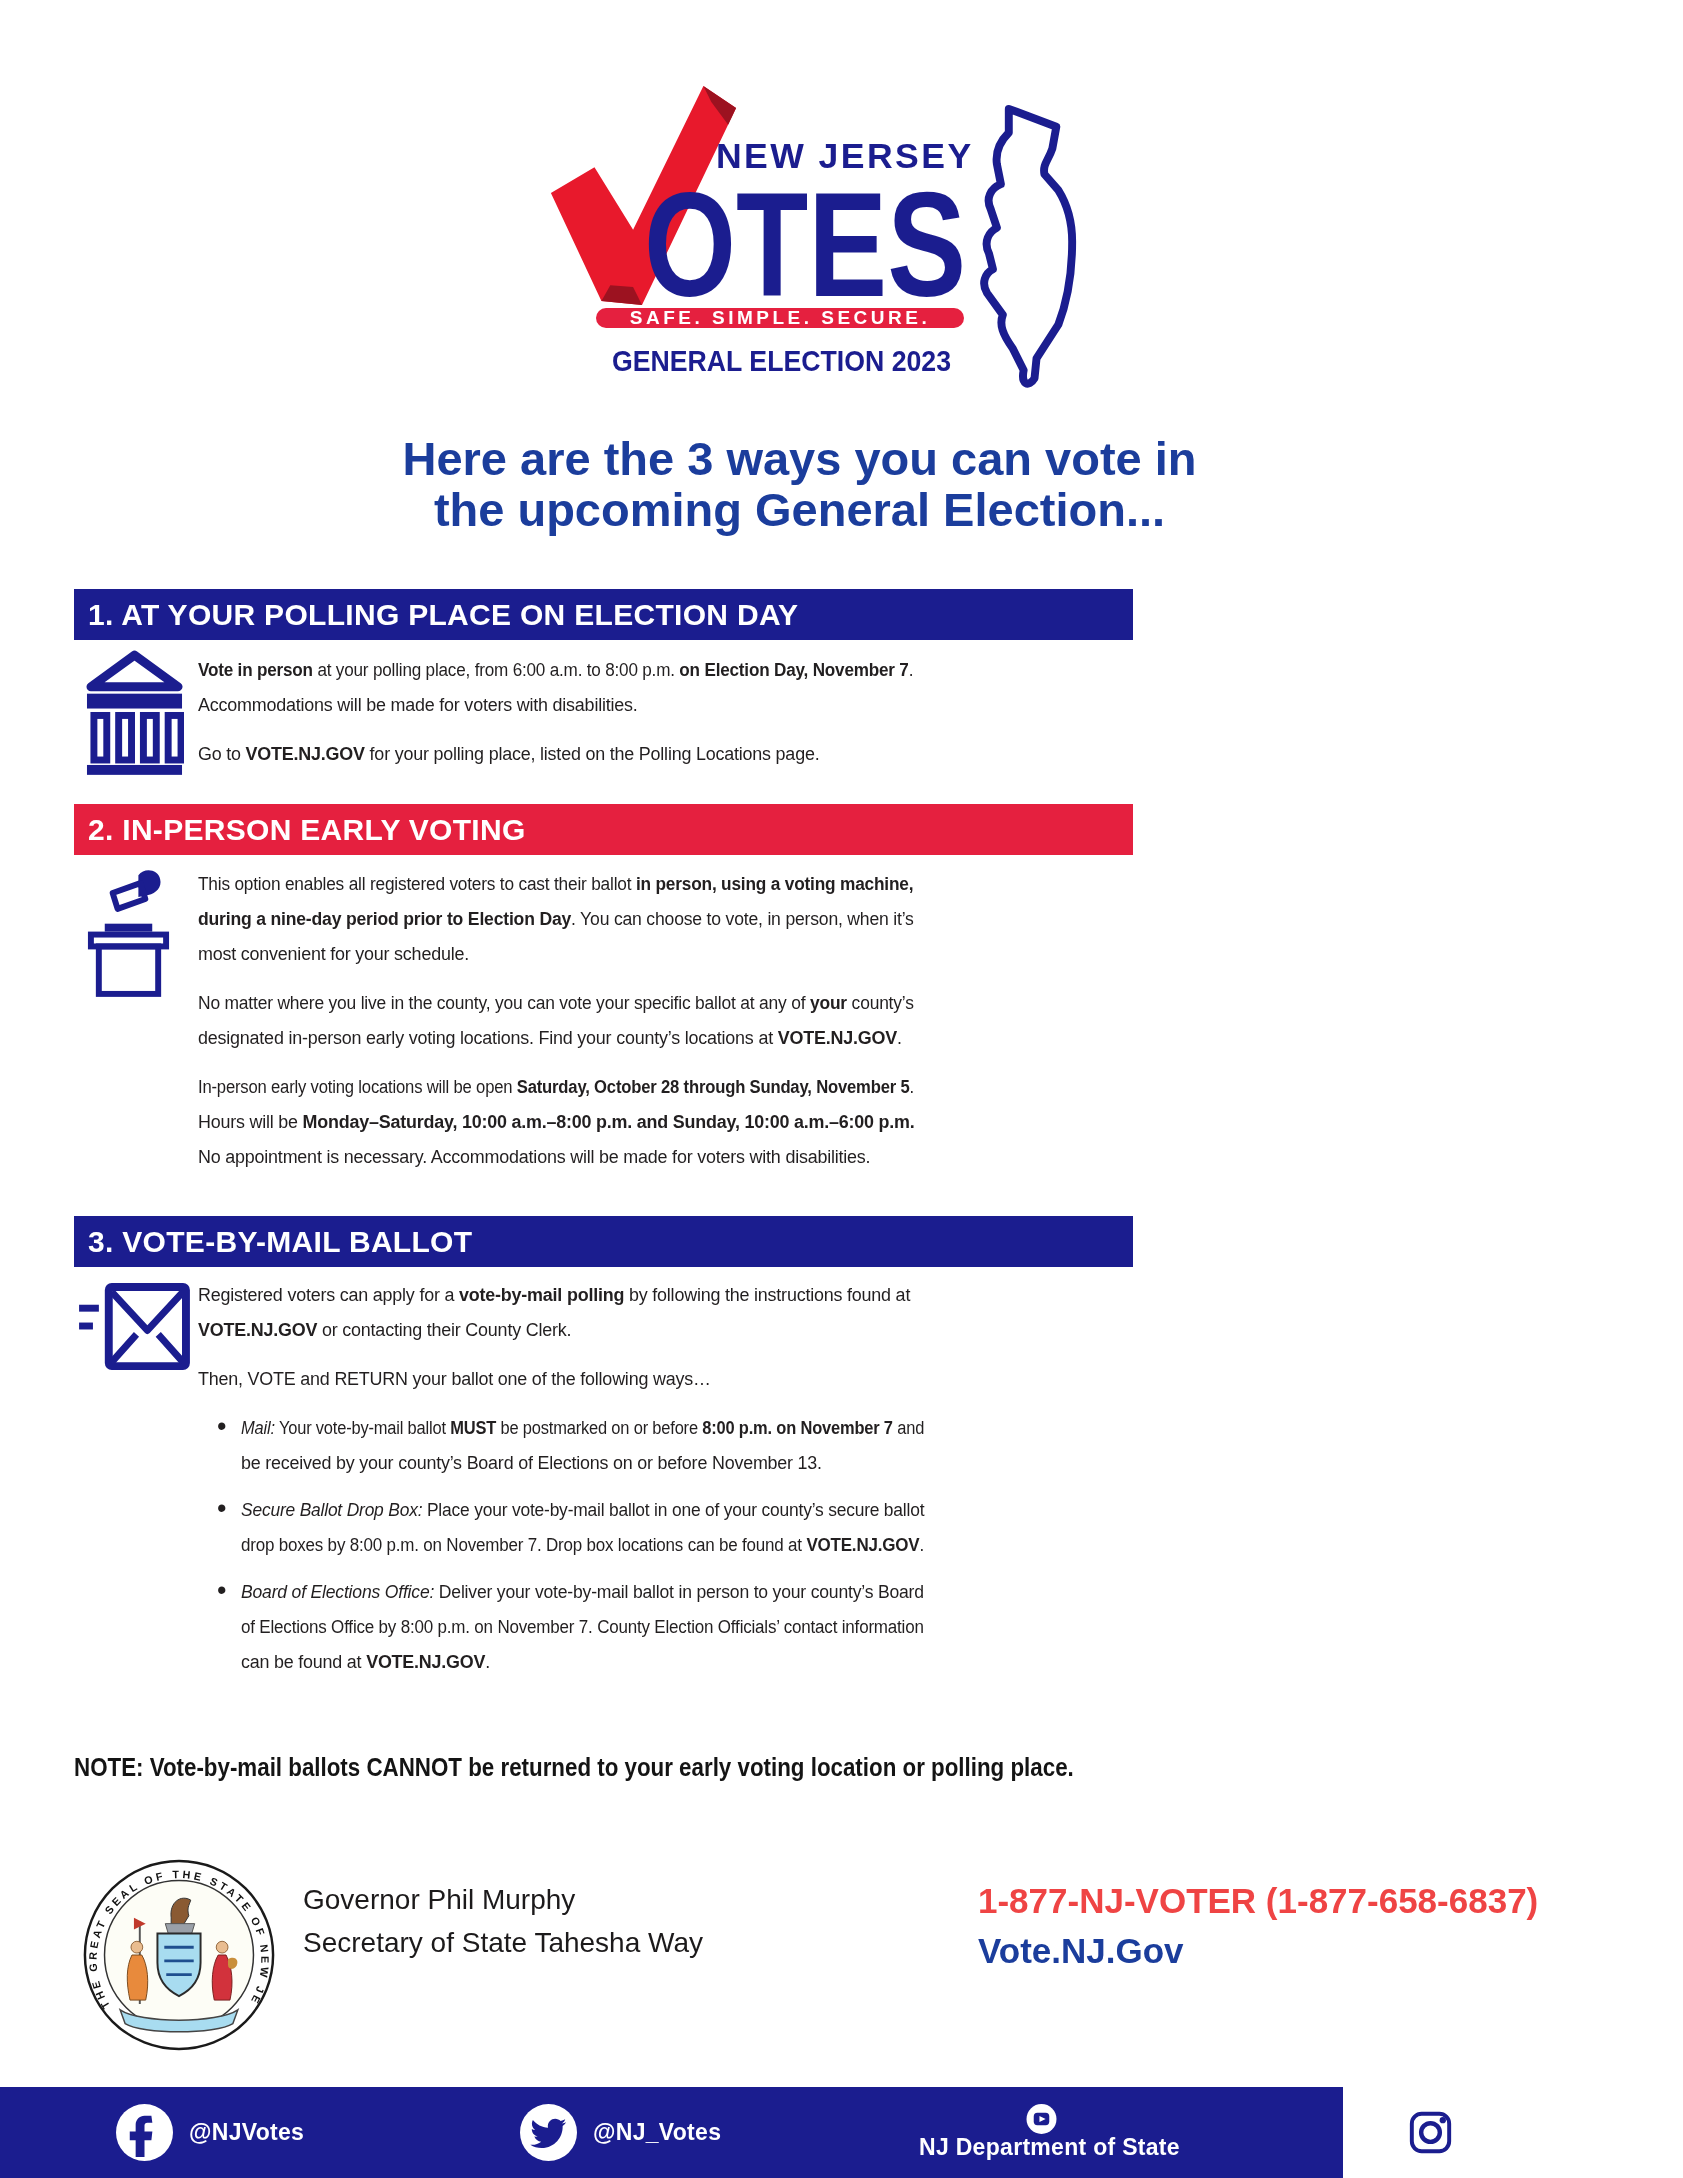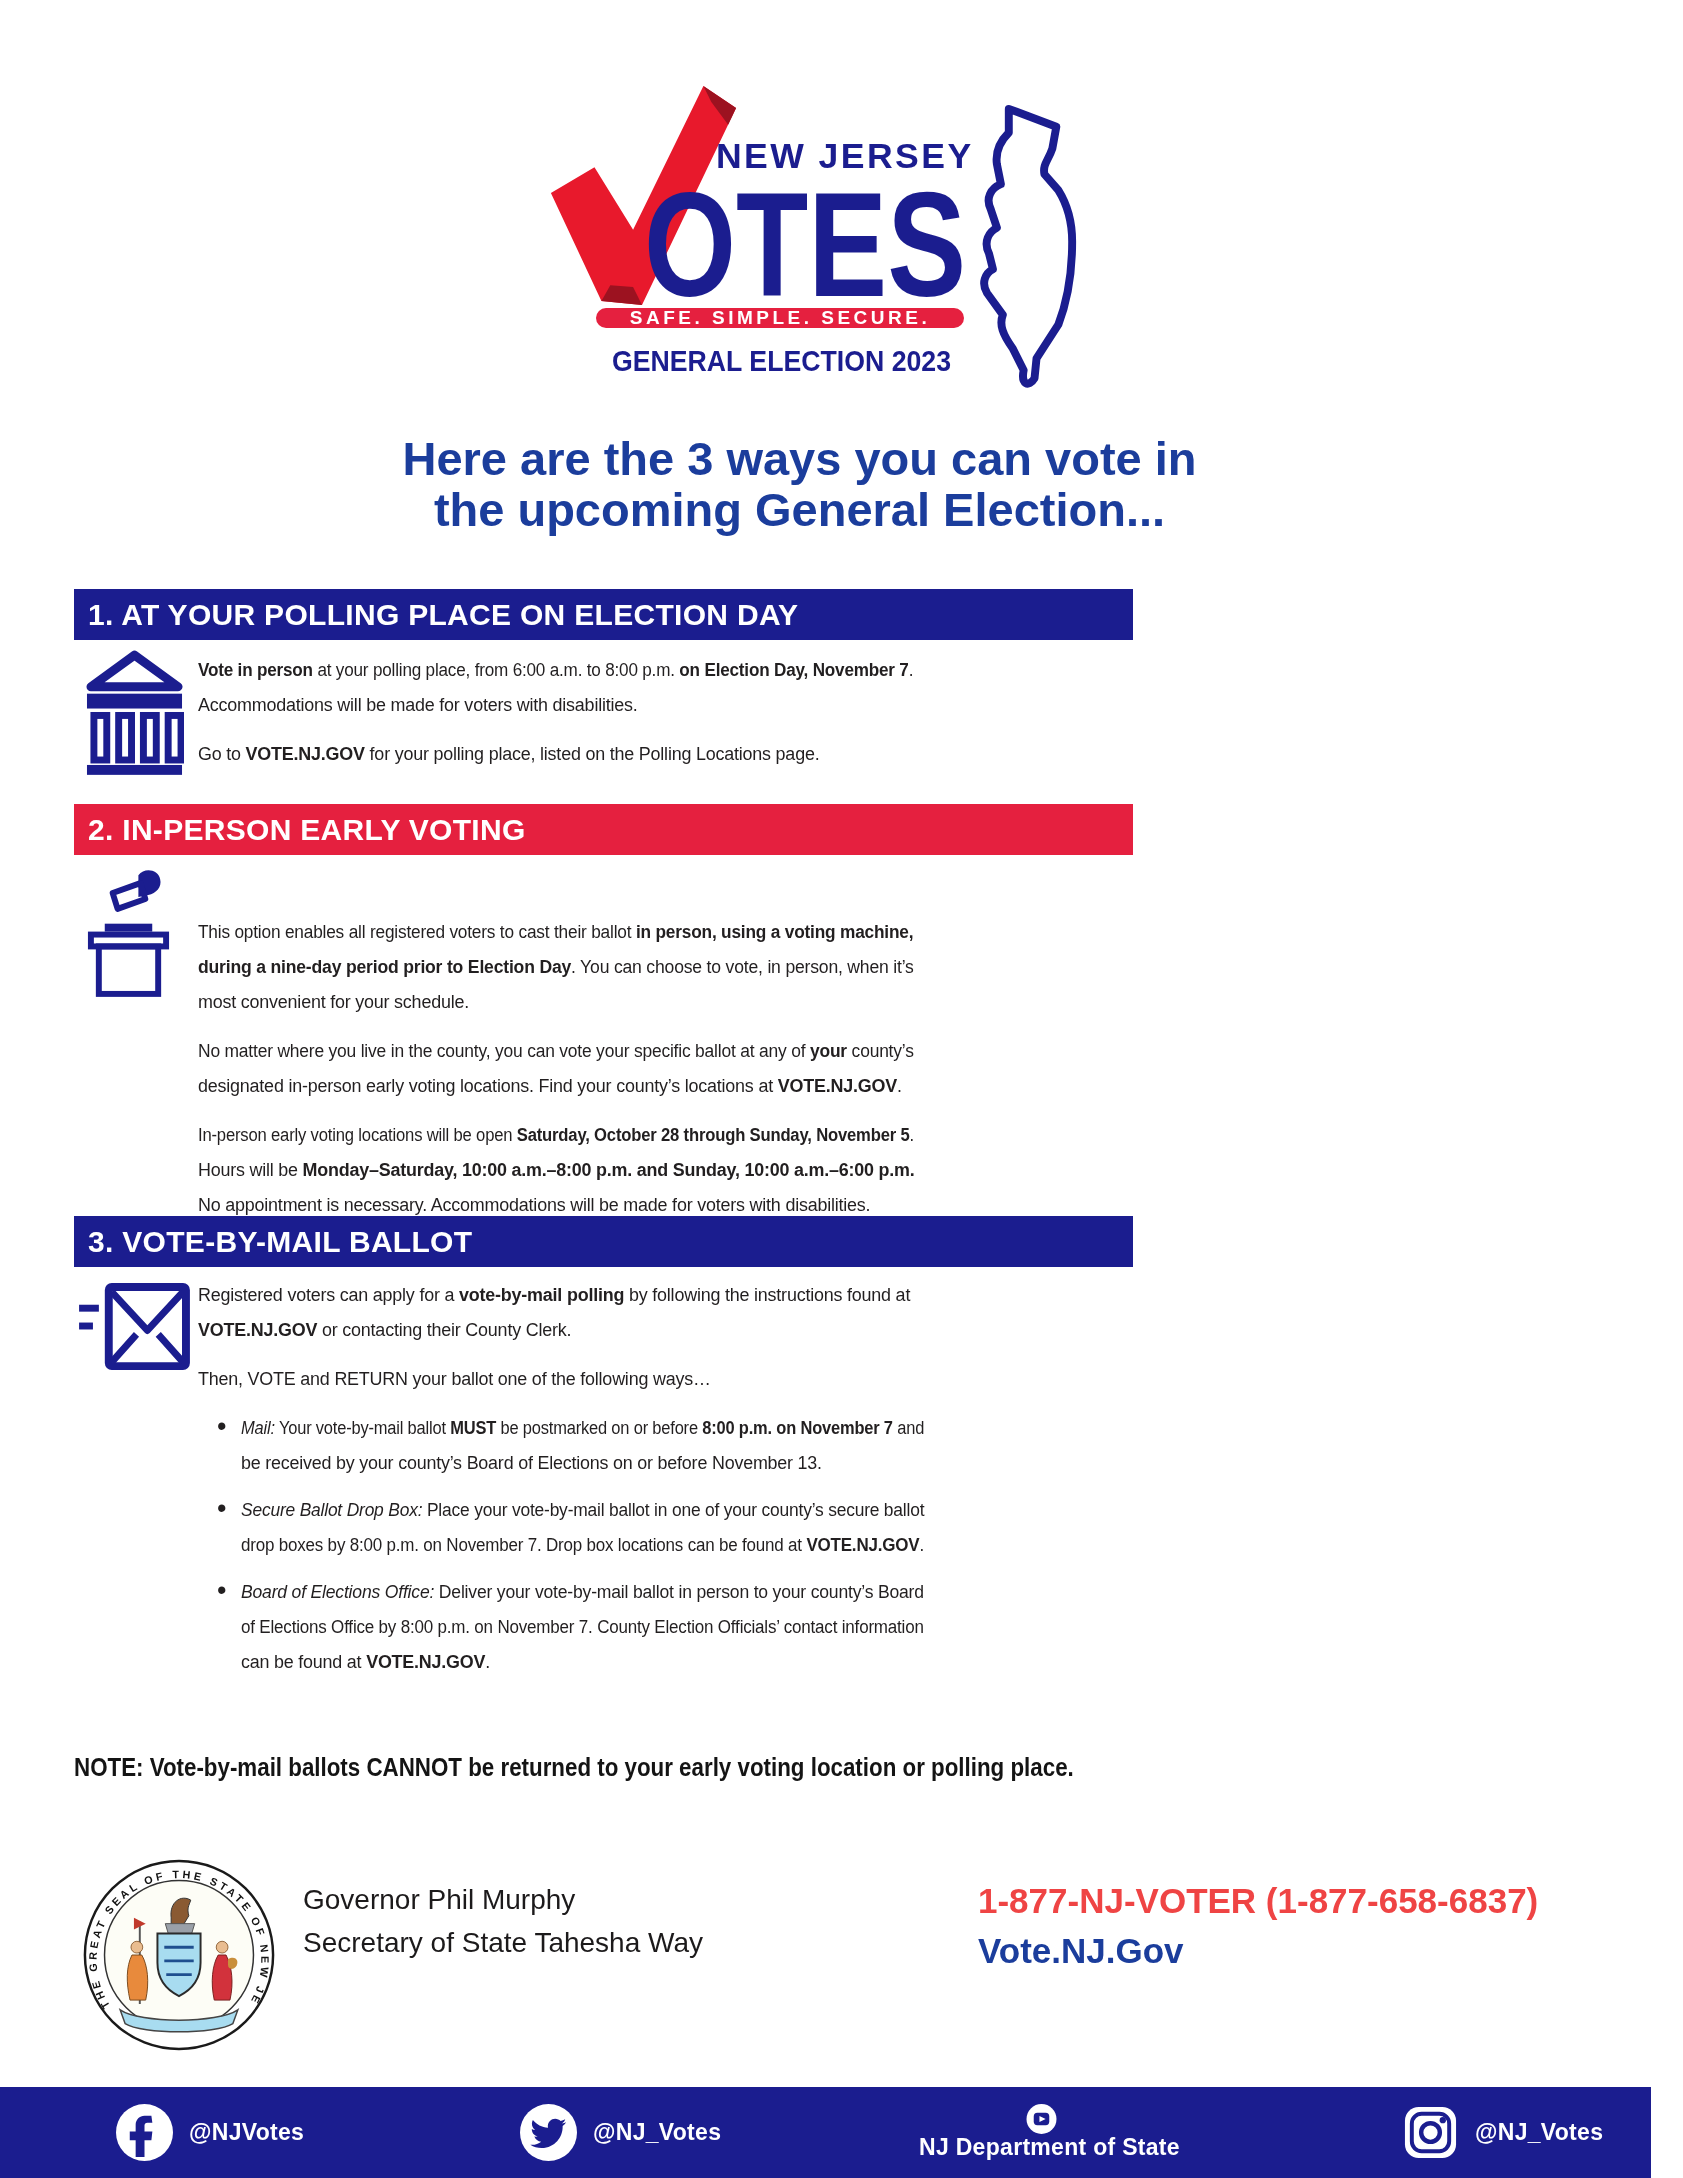--- a/index.html
+++ b/index.html
@@ -23,40 +23,40 @@
 
   
   .bar{left:74px;width:1059px;height:51px;color:#fff;font-weight:700;font-size:30px;
        display:flex;align-items:center;padding-left:14px;box-sizing:border-box;letter-spacing:0.3px;}
   .bar.navy{background:#1b1d8f;}
   .bar.red{background:#e5203f;}
   .bar1{top:589px;} .bar2{top:804px;} .bar3{top:1216px;}
 
   
   .rich{left:198px;width:936px;font-size:18px;line-height:35px;letter-spacing:-0.2px;color:#221f20;}
-  .sec1{top:653px;} .sec2{top:867px;margin-top:48px;} .sec3{top:1278px;}
+  .sec1{top:653px;} .sec2{top:867px;} .sec3{top:1278px;}
   .para{margin:0 0 14px 0;}
   .para.bullet{position:relative;margin-left:16px;padding-left:27px;margin-bottom:12px;}
   .para.bullet::before{content:"\2022";position:absolute;left:3px;top:-2px;font-size:27px;color:#221f20;}
   .line{white-space:nowrap;transform-origin:0 50%;}
   .b{font-weight:700;}
   .i{font-style:italic;}
 
   .note{left:74px;top:1752px;width:1000px;font-weight:700;font-size:26px;color:#141414;
         white-space:nowrap;transform-origin:0 50%;}
 
   
   .gov{left:303px;top:1884px;font-size:28px;color:#1c1a1b;}
   .sec-state{left:303px;top:1927px;font-size:28px;color:#1c1a1b;}
   .phone{left:978px;top:1881px;font-size:35px;font-weight:700;color:#ef4444;}
   .website{left:978px;top:1931px;font-size:35px;font-weight:700;color:#1b3d9c;}
   .seal{left:81px;top:1857px;}
 
   
-  .social-bar{left:0;top:2087px;width:1651px;height:91px;background:#1b1d8f;}
+  .social-bar{left:0;top:2087px;width:1343px;height:91px;background:#1b1d8f;}
   .social-item{position:absolute;top:17px;height:57px;display:flex;align-items:center;}
   .social-item .label{color:#fff;font-weight:700;font-size:23px;margin-left:16px;letter-spacing:0.3px;}
   .si-fb{left:116px;} .si-tw{left:520px;} .si-yt{left:903px;flex-direction:column;} .si-ig{left:1402px;}
 </style>
 </head>
 <body>
 
 <div class="page">
 
   <div>

